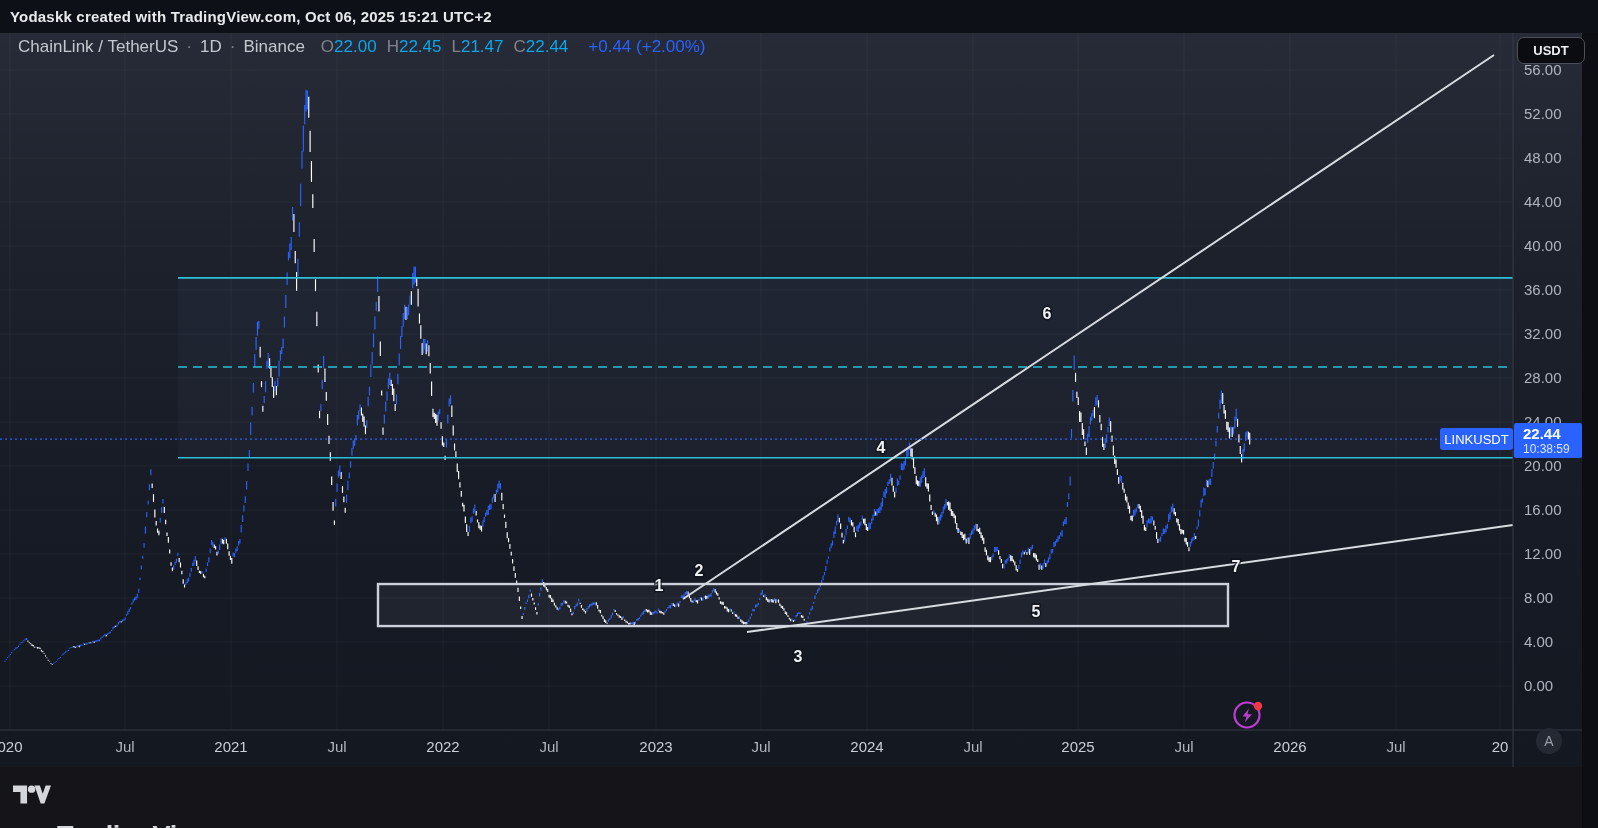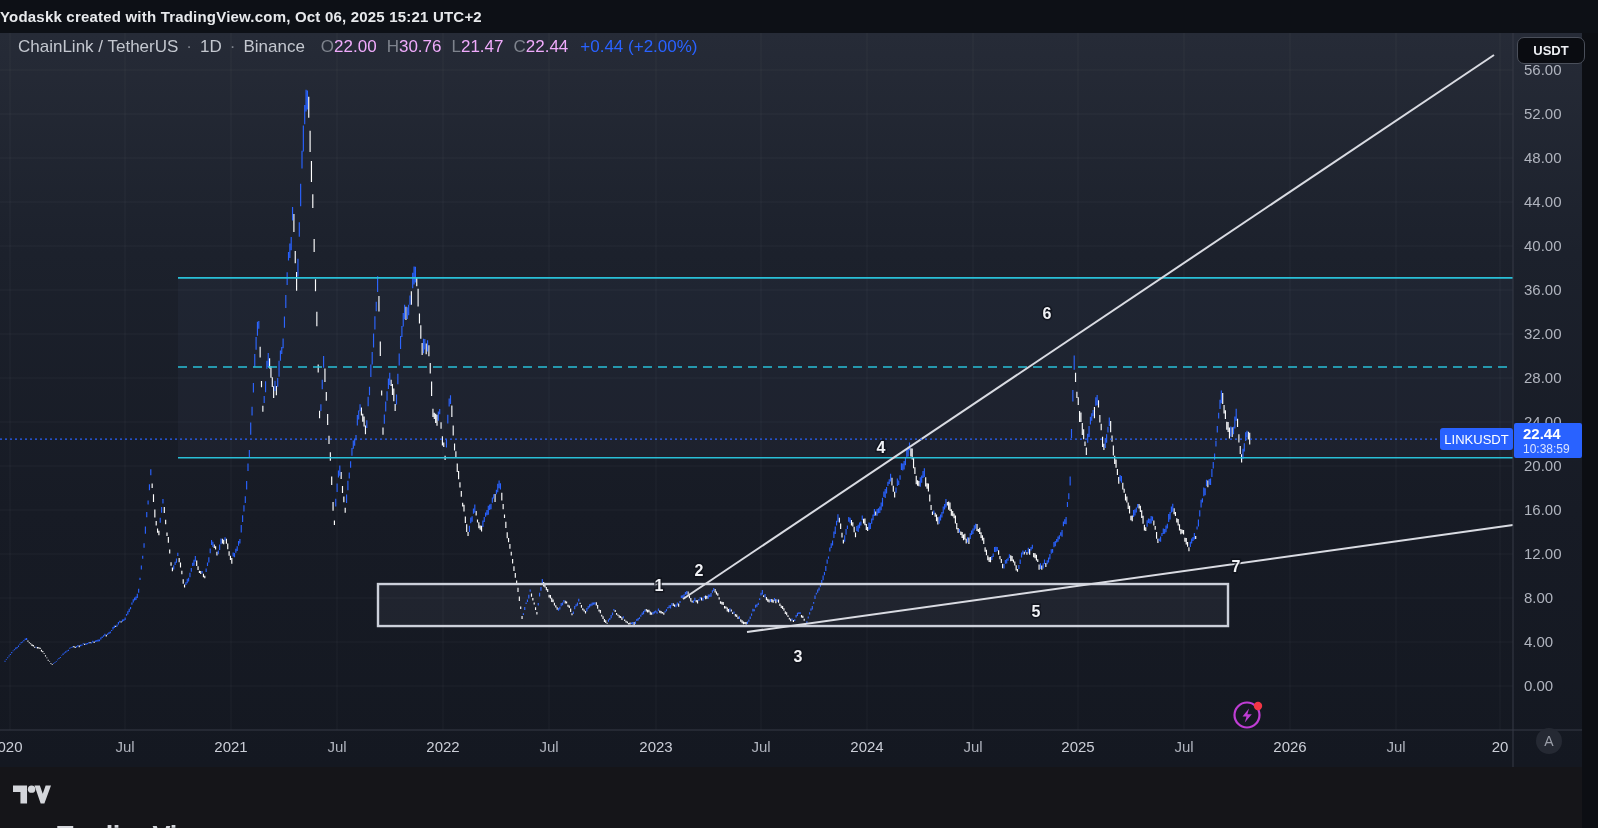--- a/index.html
+++ b/index.html
@@ -2,30 +2,30 @@
 <html><head>
 <meta charset="utf-8">
 <style>
   html,body{margin:0;padding:0;background:#0c0e13;}
   .stage{position:relative;width:1598px;height:828px;overflow:hidden;background:#131722;
          font-family:"Liberation Sans","DejaVu Sans",sans-serif;}
   .chart-bg{position:absolute;left:0;top:33px;width:1598px;height:734px;
             background:linear-gradient(180deg,#262b37 0%,#1c212c 30%,#171b25 65%,#141821 100%);}
   #chart-svg{position:absolute;left:0;top:0;width:1598px;height:828px;z-index:1;}
   .attr-bar{position:absolute;left:0;top:0;width:100%;height:33px;background:#0d1016;z-index:4;
-            color:#e7e9ec;font-size:15px;font-weight:700;line-height:33px;
+            color:#e7e9ec;font-size:15px;font-weight:700;line-height:33px;padding-left:10px;
             box-sizing:border-box;letter-spacing:.2px;}
   .legend{position:absolute;left:18px;top:37px;display:flex;gap:8px;align-items:center;
           font-size:17px;color:#c3c7cf;z-index:4;white-space:nowrap;}
   .legend .dot{color:#7e838d;}
   .legend .ohlc{display:flex;gap:10px;margin-left:8px;}
   .legend .pair{display:flex;}
   .legend .k{color:#7e838d;}
-  .legend .v{color:#f0abfc;}
-  .legend .chg{color:#2962ff;margin-left:2px;}
+  .legend .v{color:#0ea5e9;}
+  .legend .chg{color:#2962ff;margin-left:10px;}
   .usdt-btn{position:absolute;left:1517px;top:37px;width:66px;height:25px;background:#0a0c11;
             border:1px solid #4a4f5a;border-radius:7px;color:#eceef2;font-size:13px;font-weight:700;
             display:flex;align-items:center;justify-content:center;z-index:4;cursor:pointer;}
   .sym-tag{position:absolute;left:1440px;top:428px;width:73px;height:22px;background:#2962ff;
            border-radius:3px;color:#ffffff;font-size:13px;font-weight:400;display:flex;
            align-items:center;justify-content:center;z-index:4;}
   .price-box{position:absolute;left:1514px;top:423px;width:68px;height:35px;background:#2962ff;
              color:#fff;z-index:4;padding-left:9px;box-sizing:border-box;border-radius:2px;}
   .price-box .p{font-size:15px;font-weight:700;line-height:19px;margin-top:1px;}
   .price-box .cd{font-size:12px;line-height:13px;color:#d9e4ff;font-weight:400;}
@@ -154,21 +154,21 @@
     <span>1D</span>
     <span class="dot">·</span>
     <span>Binance</span>
     <span class="ohlc">
       <span class="pair">
           <span class="k">O</span>
           <span class="v">22.00</span>
         </span>
       <span class="pair">
           <span class="k">H</span>
-          <span class="v">30.76</span>
+          <span class="v">22.45</span>
         </span>
       <span class="pair">
           <span class="k">L</span>
           <span class="v">21.47</span>
         </span>
       <span class="pair">
           <span class="k">C</span>
           <span class="v">22.44</span>
         </span>
       <span class="chg">+0.44 (+2.00%)</span>

